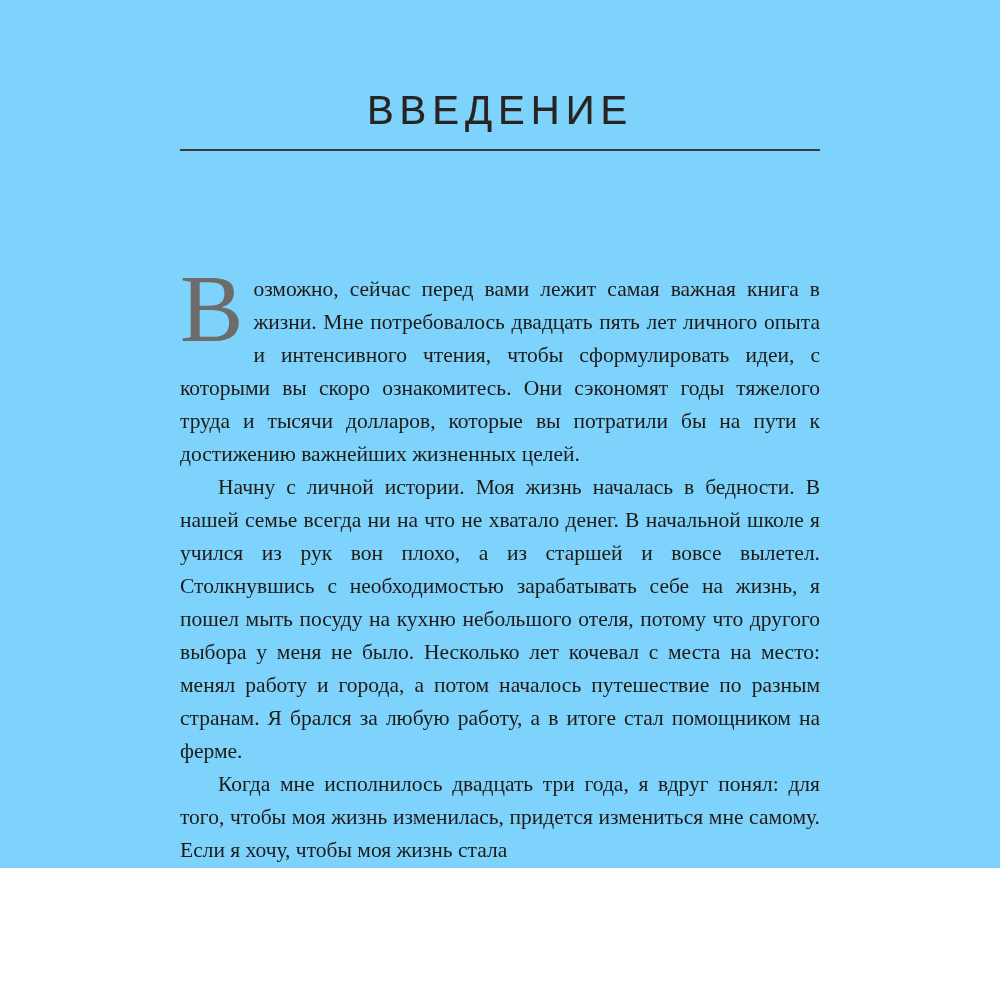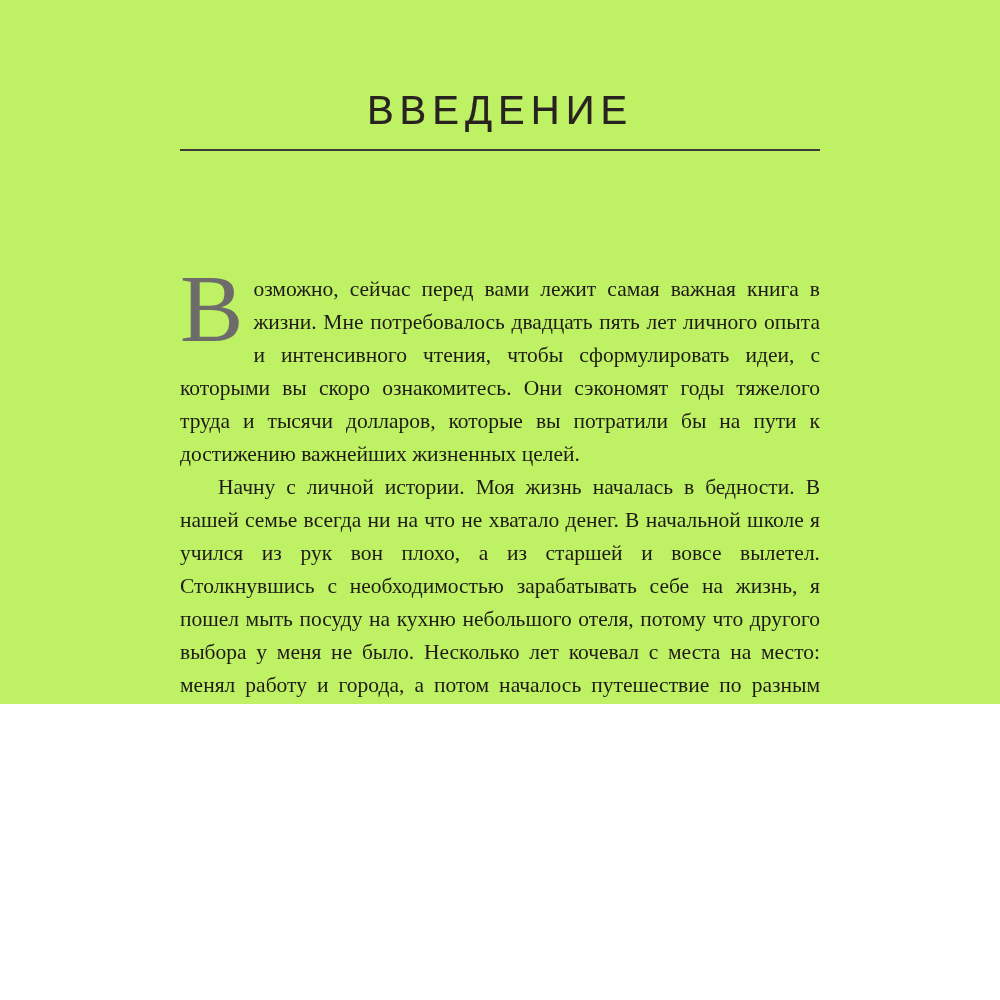--- a/index.html
+++ b/index.html
@@ -3,22 +3,22 @@
 <meta charset="utf-8">
 <style>
   html, body {
     margin: 0;
     padding: 0;
     background: #ffffff;
   }
   .page {
     position: relative;
     width: 1000px;
-    height: 704px;
-    background: #bef264;
+    height: 868px;
+    background: #7dd3fc;
     overflow: hidden;
     font-family: "Liberation Serif", serif;
   }
   .content {
     position: absolute;
     left: 180px;
     top: 0;
     width: 640px;
   }
   .chapter-title {
@@ -70,16 +70,17 @@
     <h1 class="chapter-title">ВВЕДЕНИЕ</h1>
 
     <hr class="title-rule">
 
     <div class="body-text">
 
       <p class="first"><span class="dropcap">В</span><span>озможно, сейчас перед вами лежит самая важная книга в жизни. Мне потребовалось двадцать пять лет личного опыта и интенсивного чтения, чтобы сформулировать идеи, с которыми вы скоро ознакомитесь. Они сэкономят годы тяжелого труда и тысячи долларов, которые вы потратили бы на пути к достижению важнейших жизненных целей.</span></p>
 
       <p>Начну с личной истории. Моя жизнь началась в бедности. В нашей семье всегда ни на что не хватало денег. В начальной школе я учился из рук вон плохо, а из старшей и вовсе вылетел. Столкнувшись с необходимостью зарабатывать себе на жизнь, я пошел мыть посуду на кухню небольшого отеля, потому что другого выбора у меня не было. Несколько лет кочевал с места на место: менял работу и города, а потом началось путешествие по разным странам. Я брался за любую работу, а в итоге стал помощником на ферме.</p>
 
+      <p>Когда мне исполнилось двадцать три года, я вдруг понял: для того, чтобы моя жизнь изменилась, придется измениться мне самому. Если я хочу, чтобы моя жизнь стала</p>
 
     </div>
   </div>
 </div>
 
 </body></html>

